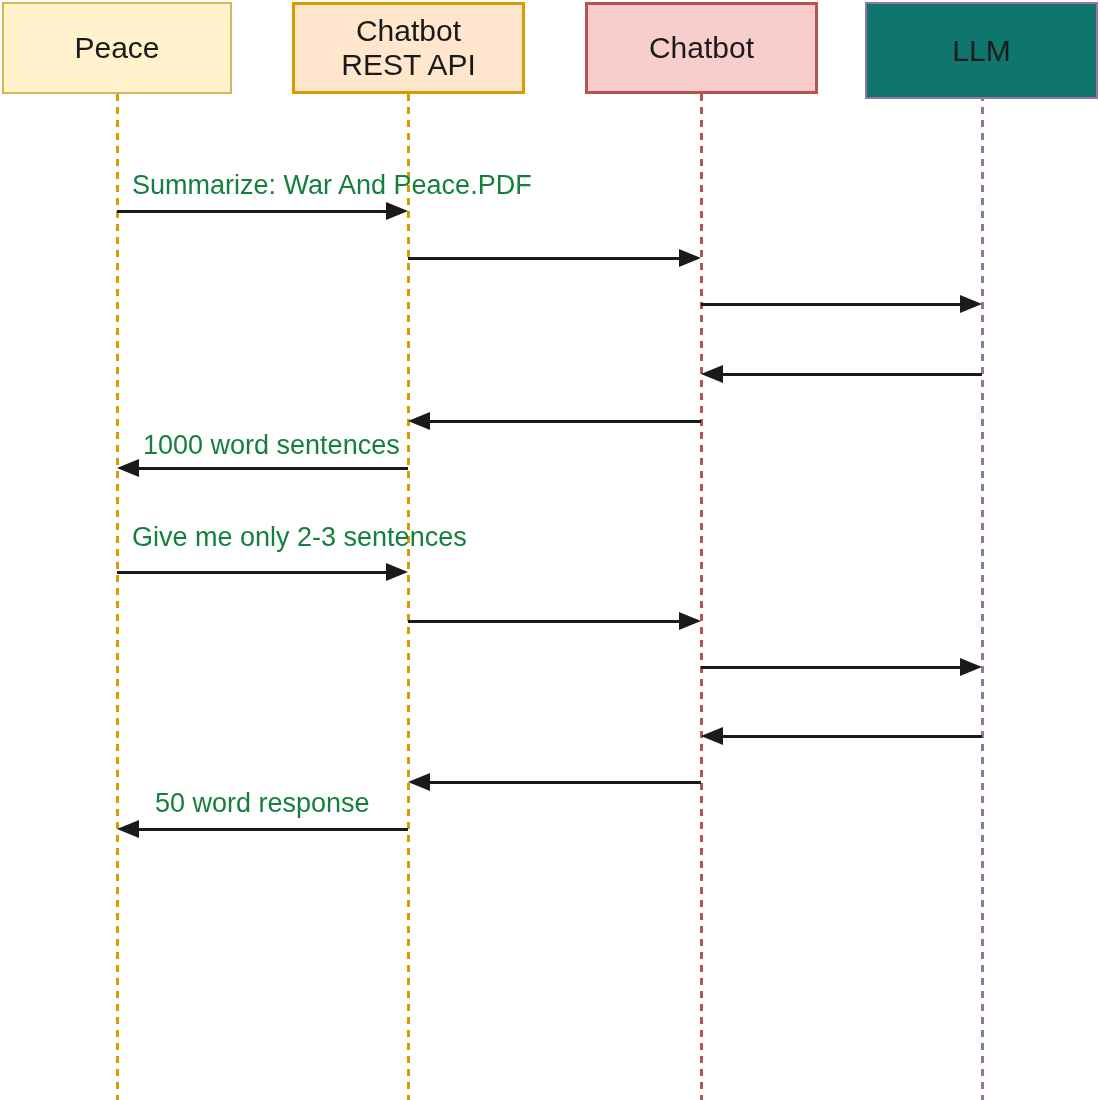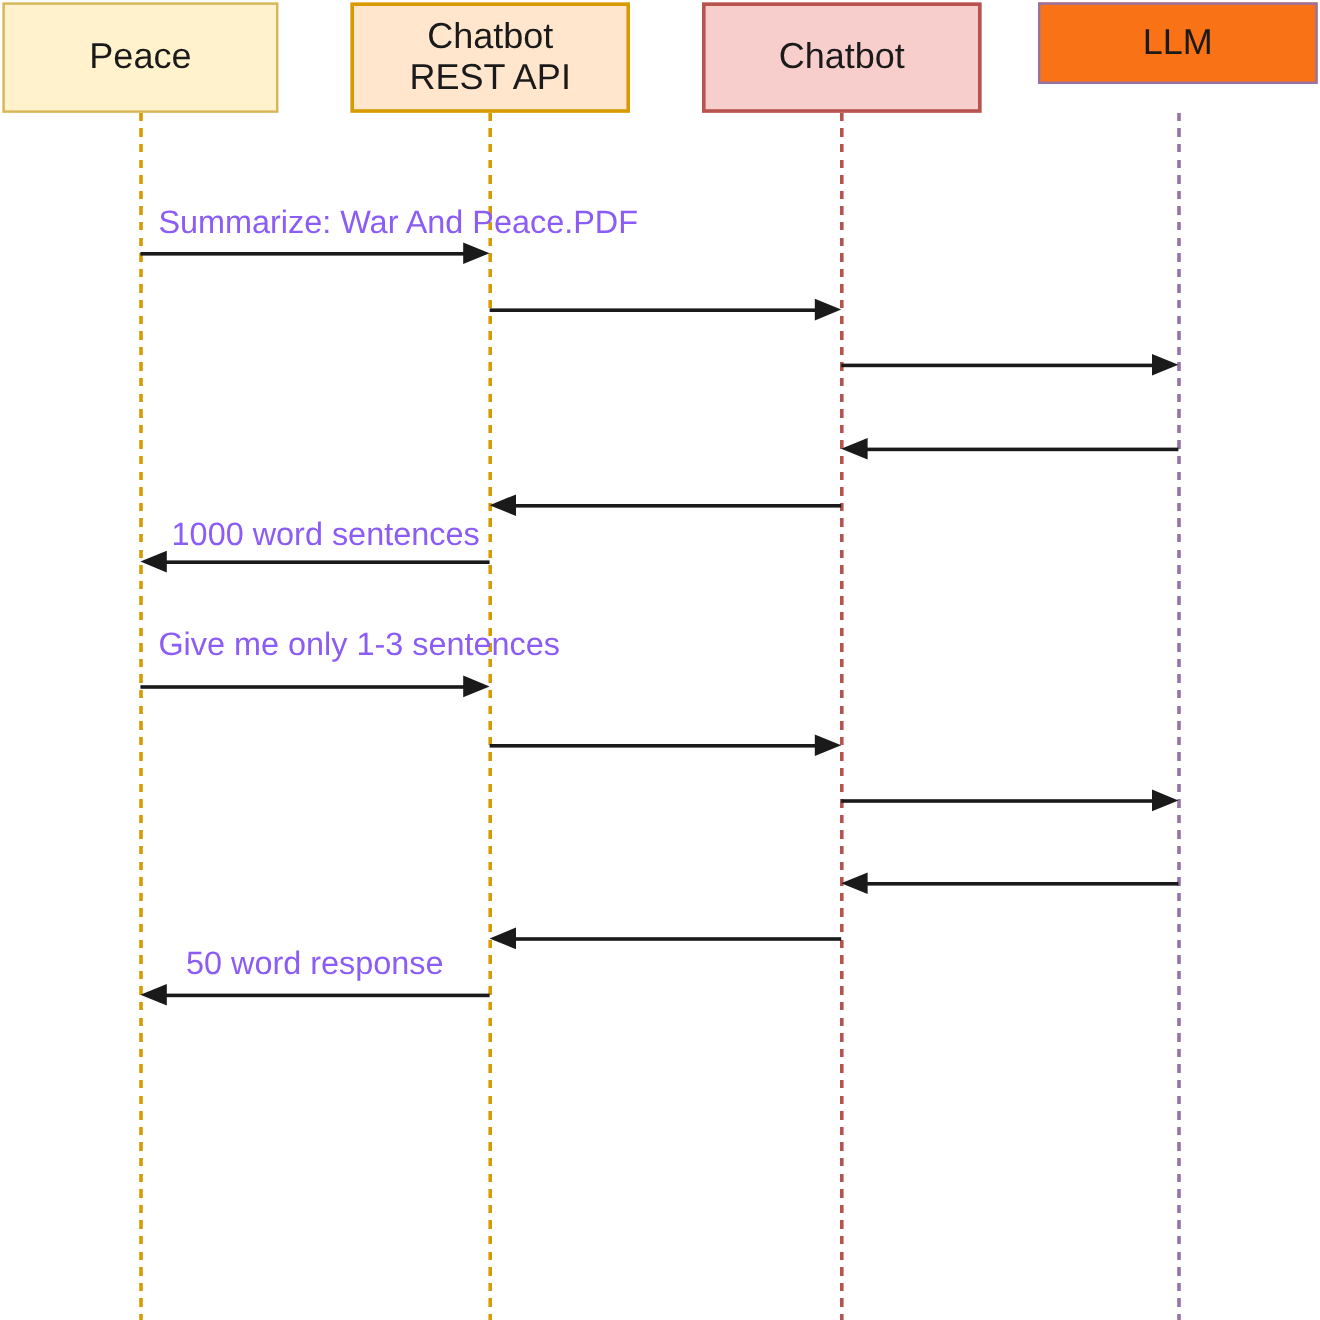--- a/index.html
+++ b/index.html
@@ -29,21 +29,21 @@
     position: absolute;
     width: 0; height: 0;
     border-top: 9px solid transparent;
     border-bottom: 9px solid transparent;
   }
   .msg-label {
     position: absolute;
     font-size: 27px;
     line-height: 31px;
     white-space: nowrap;
-    color: #8b5cf6;
+    color: #15803d;
   }
 </style>
 </head>
 <body>
 
 <div id="stage">
   <div id="lifelines-layer">
       <div class="lifeline" style="left: 115.5px; top: 94px; height: 1006px; background: repeating-linear-gradient(rgb(215, 155, 0) 0px, rgb(215, 155, 0) 7px, transparent 7px, transparent 13px);"></div>
       <div class="lifeline" style="left: 406.5px; top: 94px; height: 1006px; background: repeating-linear-gradient(rgb(215, 155, 0) 0px, rgb(215, 155, 0) 7px, transparent 7px, transparent 13px);"></div>
       <div class="lifeline" style="left: 699.5px; top: 94px; height: 1006px; background: repeating-linear-gradient(rgb(184, 84, 80) 0px, rgb(184, 84, 80) 7px, transparent 7px, transparent 13px);"></div>
@@ -73,21 +73,21 @@
       </div>
       <div class="msg" style="left: 117px; top: 457px; width: 291px; height: 22px;">
         <div class="msg-line" style="top: 9.5px; background: rgb(26, 26, 26); left: 18px; width: 273px;"></div>
         <div class="msg-head" style="top: 2px; left: 0px; border-right: 22px solid rgb(26, 26, 26);"></div>
       </div>
       <div class="msg-label" style="left: 143px; top: 430px;">1000 word sentences</div>
       <div class="msg" style="left: 117px; top: 561px; width: 291px; height: 22px;">
         <div class="msg-line" style="top: 9.5px; background: rgb(26, 26, 26); left: 0px; width: 273px;"></div>
         <div class="msg-head" style="top: 2px; left: 269px; border-left: 22px solid rgb(26, 26, 26);"></div>
       </div>
-      <div class="msg-label" style="left: 132px; top: 522px;">Give me only 1-3 sentences</div>
+      <div class="msg-label" style="left: 132px; top: 522px;">Give me only 2-3 sentences</div>
       <div class="msg" style="left: 408px; top: 610px; width: 293px; height: 22px;">
         <div class="msg-line" style="top: 9.5px; background: rgb(26, 26, 26); left: 0px; width: 275px;"></div>
         <div class="msg-head" style="top: 2px; left: 271px; border-left: 22px solid rgb(26, 26, 26);"></div>
       </div>
       <div class="msg" style="left: 701px; top: 656px; width: 281px; height: 22px;">
         <div class="msg-line" style="top: 9.5px; background: rgb(26, 26, 26); left: 0px; width: 263px;"></div>
         <div class="msg-head" style="top: 2px; left: 259px; border-left: 22px solid rgb(26, 26, 26);"></div>
       </div>
       <div class="msg" style="left: 701px; top: 725px; width: 281px; height: 22px;">
         <div class="msg-line" style="top: 9.5px; background: rgb(26, 26, 26); left: 18px; width: 263px;"></div>
@@ -107,17 +107,17 @@
       <div class="actor-box" style="left: 2px; top: 2px; width: 230px; height: 92px; background: rgb(255, 242, 204); border: 2px solid rgb(214, 182, 86);">
         <div class="actor-label">Peace</div>
       </div>
       <div class="actor-box" style="left: 292px; top: 2px; width: 233px; height: 92px; background: rgb(255, 230, 204); border: 3px solid rgb(215, 155, 0);">
         <div class="actor-label">Chatbot
 REST API</div>
       </div>
       <div class="actor-box" style="left: 585px; top: 2px; width: 233px; height: 92px; background: rgb(248, 206, 204); border: 3px solid rgb(184, 84, 80);">
         <div class="actor-label">Chatbot</div>
       </div>
-      <div class="actor-box" style="left: 865px; top: 2px; width: 233px; height: 68px; background: #f97316; border: 2px solid rgb(150, 115, 166);">
+      <div class="actor-box" style="left: 865px; top: 2px; width: 233px; height: 97px; background: #0f766e; border: 2px solid rgb(150, 115, 166);">
         <div class="actor-label">LLM</div>
       </div>
     </div>
 </div>
 
 </body></html>

